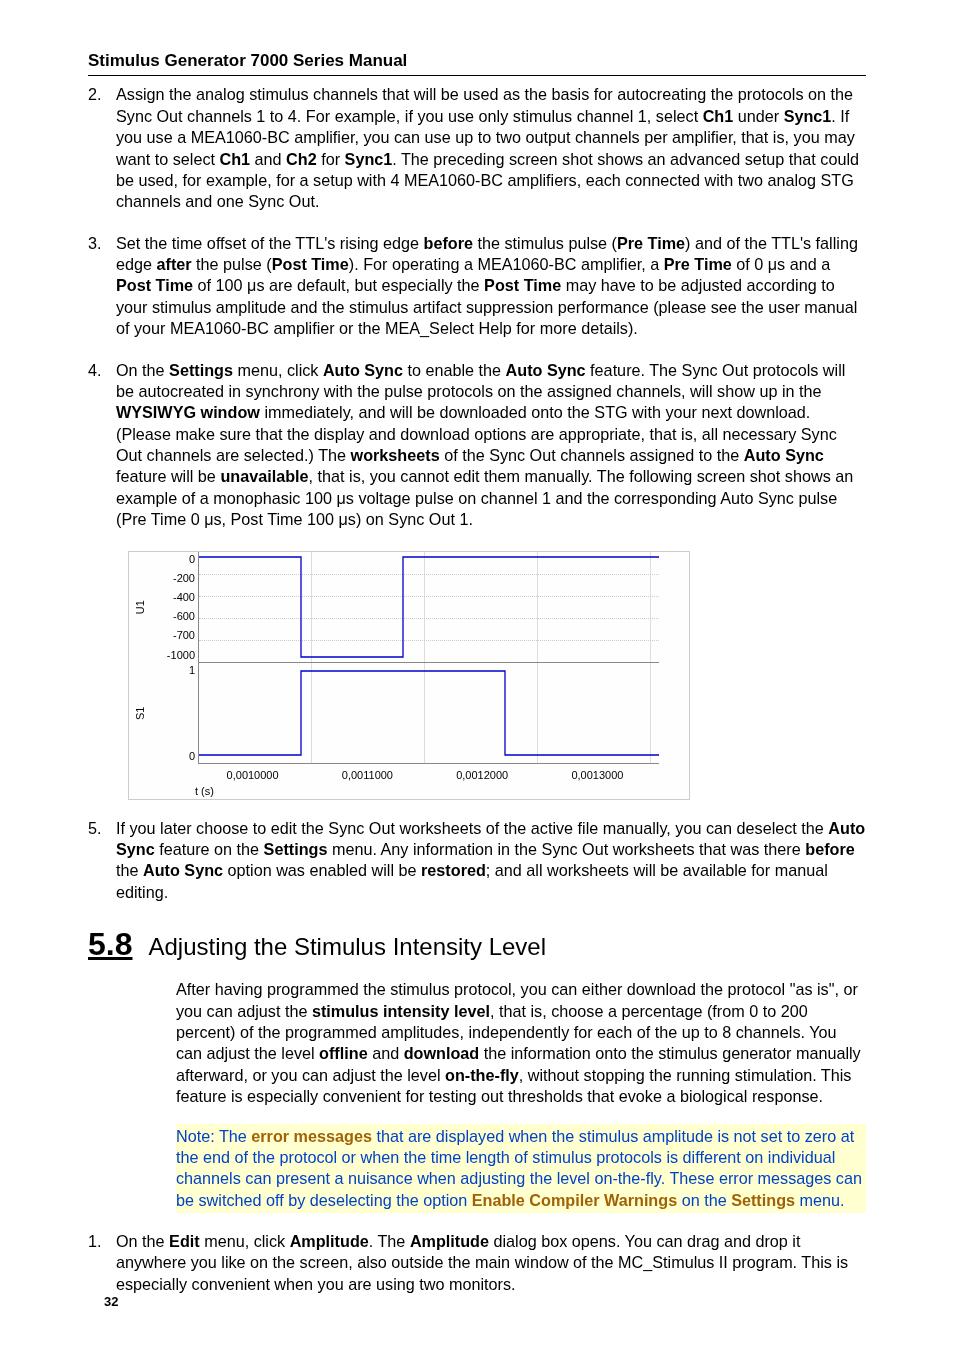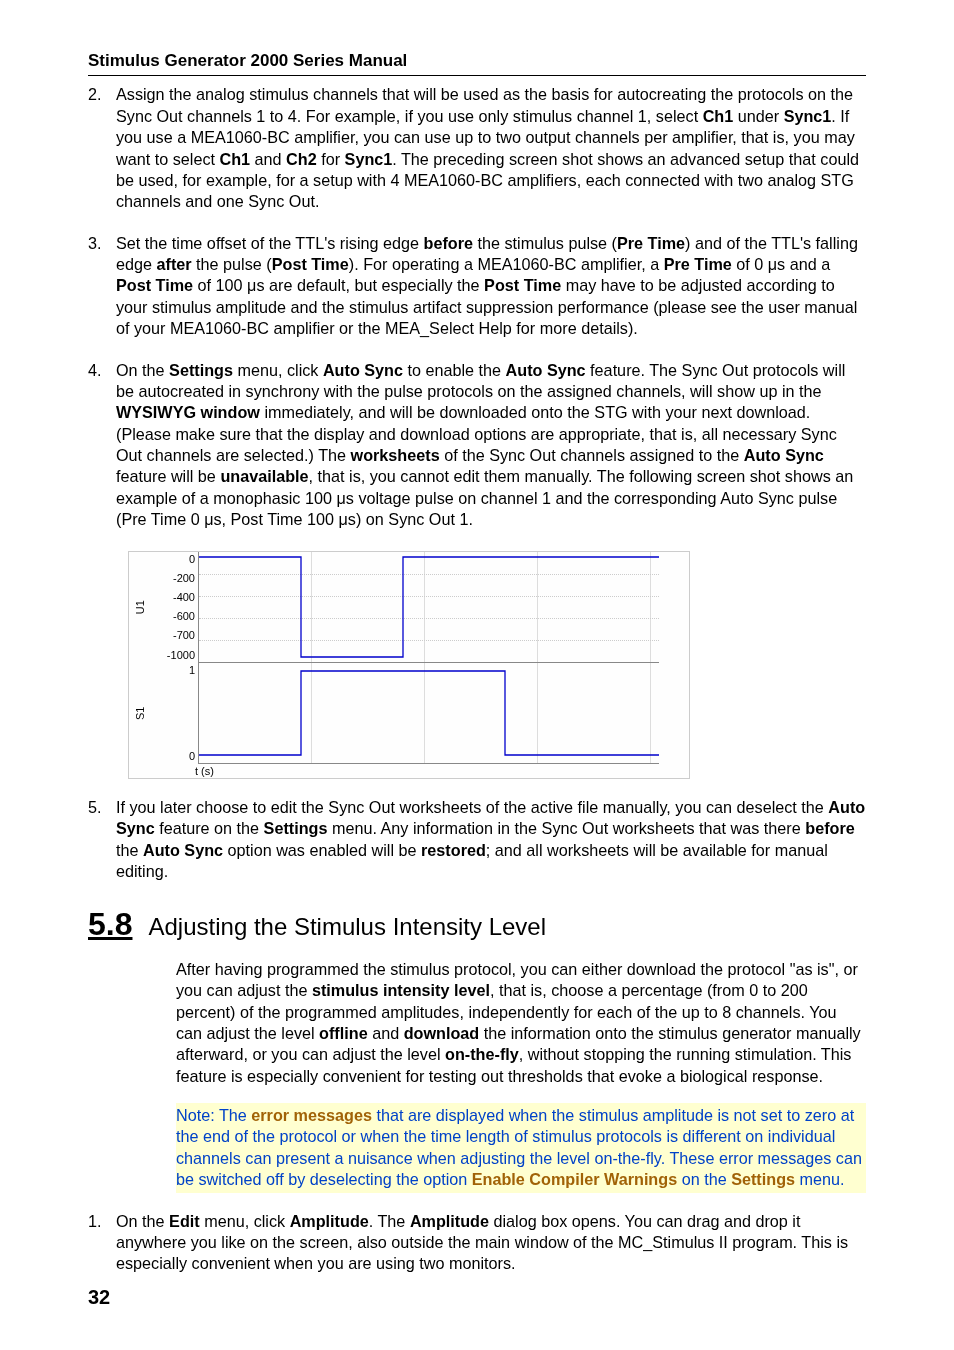--- a/index.html
+++ b/index.html
@@ -129,30 +129,30 @@
   }
   .x-label {
     text-align: left;
     margin-left: 66px;
     width: 460px;
     font-size: 11px;
   }
   .page-number {
     position: absolute;
     bottom: 40px;
-    left: 88px;
+    left: 104px;
     font-weight: 800;
-    font-size: 20px;
+    font-size: 13px;
   }
 </style>
 </head>
 <body>
 
 <div class="page">
-  <div class="header-title">Stimulus Generator 2000 Series Manual</div>
+  <div class="header-title">Stimulus Generator 7000 Series Manual</div>
 
   <ol class="numlist" id="list-top">
       <li>
         <div class="num">2.</div>
         <div class="txt">Assign the analog stimulus channels that will be used as the basis for autocreating the protocols on the Sync Out channels 1 to 4. For example, if you use only stimulus channel 1, select <span class="bold">Ch1</span> under <span class="bold">Sync1</span>. If you use a MEA1060-BC amplifier, you can use up to two output channels per amplifier, that is, you may want to select <span class="bold">Ch1</span> and <span class="bold">Ch2</span> for <span class="bold">Sync1</span>. The preceding screen shot shows an advanced setup that could be used, for example, for a setup with 4 MEA1060-BC amplifiers, each connected with two analog STG channels and one Sync Out.</div>
       </li>
       <li>
         <div class="num">3.</div>
         <div class="txt">Set the time offset of the TTL's rising edge <span class="bold">before</span> the stimulus pulse (<span class="bold">Pre Time</span>) and of the TTL's falling edge <span class="bold">after</span> the pulse (<span class="bold">Post Time</span>). For operating a MEA1060-BC amplifier, a <span class="bold">Pre Time</span> of 0 μs and a <span class="bold">Post Time</span> of 100 μs are default, but especially the <span class="bold">Post Time</span> may have to be adjusted according to your stimulus amplitude and the stimulus artifact suppression performance (please see the user manual of your MEA1060-BC amplifier or the MEA_Select Help for more details).</div>
       </li>
@@ -192,20 +192,26 @@
         <span>1</span>
         <span>0</span>
       </div>
       <div class="plot plot-lower">
         <svg width="460" height="100" style="position:absolute;left:0;top:0;">
 
           <polyline class="pulse-line" points="0,92 102,92 102,8 306,8 306,92 460,92"></polyline>
         </svg>
       </div>
     </div>
+    <div class="x-ticks">
+      <span>0,0010000</span>
+      <span>0,0011000</span>
+      <span>0,0012000</span>
+      <span>0,0013000</span>
+    </div>
     <div class="x-label">t (s)</div>
   </div>
 
   <ol class="numlist" id="list-after-chart">
       <li>
         <div class="num">5.</div>
         <div class="txt">If you later choose to edit the Sync Out worksheets of the active file manually, you can deselect the <span class="bold">Auto Sync</span> feature on the <span class="bold">Settings</span> menu. Any information in the Sync Out worksheets that was there <span class="bold">before</span> the <span class="bold">Auto Sync</span> option was enabled will be <span class="bold">restored</span>; and all worksheets will be available for manual editing.</div>
       </li>
     </ol>
 

